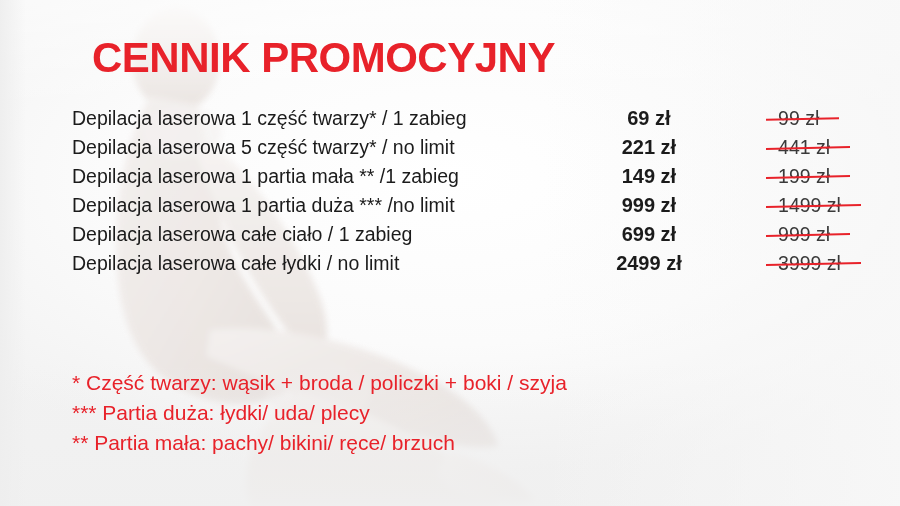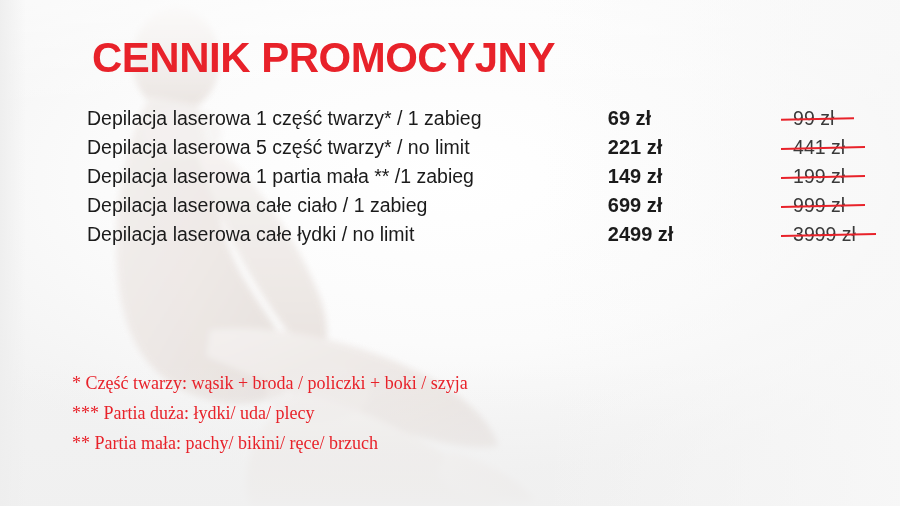--- a/index.html
+++ b/index.html
@@ -65,41 +65,41 @@
     font-weight: bold;
     color: #e8222a;
     letter-spacing: -0.5px;
     font-family: "Liberation Sans", sans-serif;
     white-space: nowrap;
     margin-left: 16px;
   }
 
   .price-table {
     position: absolute;
-    left: 87px;
+    left: 72px;
     top: 104px;
     width: 780px;
     border-collapse: collapse;
   }
   .price-table td {
     padding: 0;
     vertical-align: baseline;
     font-size: 19.5px;
     line-height: 29px;
     color: #1b1b1b;
     font-family: "Liberation Sans", sans-serif;
     white-space: nowrap;
   }
   td.service {
     width: 540px;
     padding-right: 6px;
   }
   td.new-price {
     width: 122px;
-    text-align: left;
+    text-align: center;
     font-weight: bold;
     padding-right: 30px;
     font-size: 20px;
   }
   td.old-price {
     width: 118px;
     text-align: left;
     color: #3a3a3a;
     position: relative;
     font-size: 19.5px;
@@ -122,23 +122,23 @@
   }
 
   .notes {
     position: absolute;
     left: 72px;
     top: 368px;
     width: 700px;
   }
   .note {
     color: #e8222a;
-    font-size: 18px;
+    font-size: 21px;
     line-height: 30px;
-    font-family: Liberation Serif, serif;
+    font-family: Liberation Sans, sans-serif;
     white-space: nowrap;
   }
 </style>
 </head>
 <body>
 
 <div class="poster">
 
   <svg class="bg-figure" viewBox="0 0 560 506" preserveAspectRatio="xMinYMin slice" aria-hidden="true">
     <defs>
@@ -192,20 +192,25 @@
           <td class="service">Depilacja laserowa 5 część twarzy* / no limit</td>
           <td class="new-price">221 zł</td>
           <td class="old-price"><span class="strike">441 zł</span></td>
         </tr>
         <tr>
           <td class="service">Depilacja laserowa 1 partia mała ** /1 zabieg</td>
           <td class="new-price">149 zł</td>
           <td class="old-price"><span class="strike">199 zł</span></td>
         </tr>
         <tr>
+          <td class="service">Depilacja laserowa 1 partia duża *** /no limit</td>
+          <td class="new-price">999 zł</td>
+          <td class="old-price"><span class="strike">1499 zł</span></td>
+        </tr>
+        <tr>
           <td class="service">Depilacja laserowa całe ciało / 1 zabieg</td>
           <td class="new-price">699 zł</td>
           <td class="old-price"><span class="strike">999 zł</span></td>
         </tr>
         <tr>
           <td class="service">Depilacja laserowa całe łydki / no limit</td>
           <td class="new-price">2499 zł</td>
           <td class="old-price"><span class="strike">3999 zł</span></td>
         </tr>
       </tbody>

